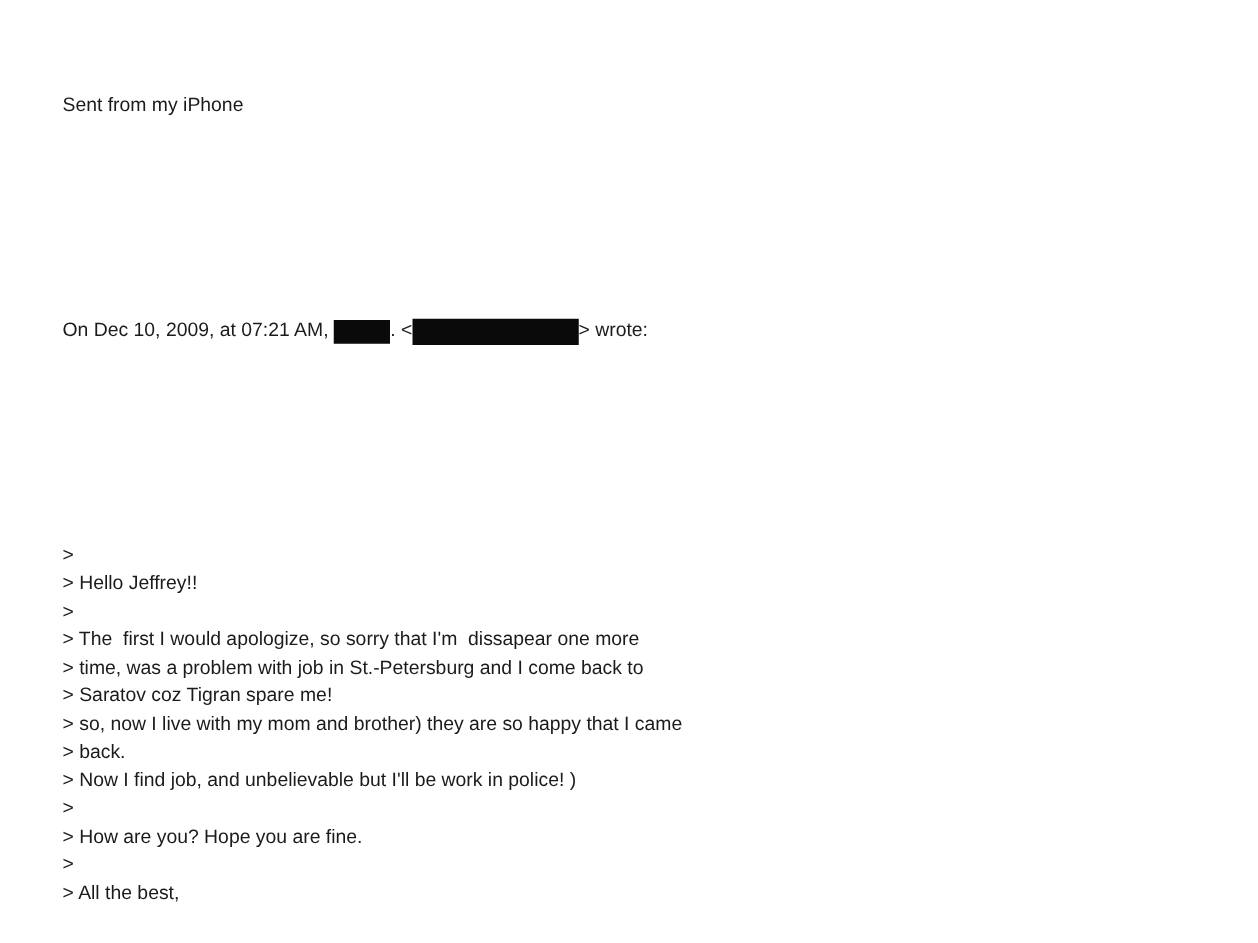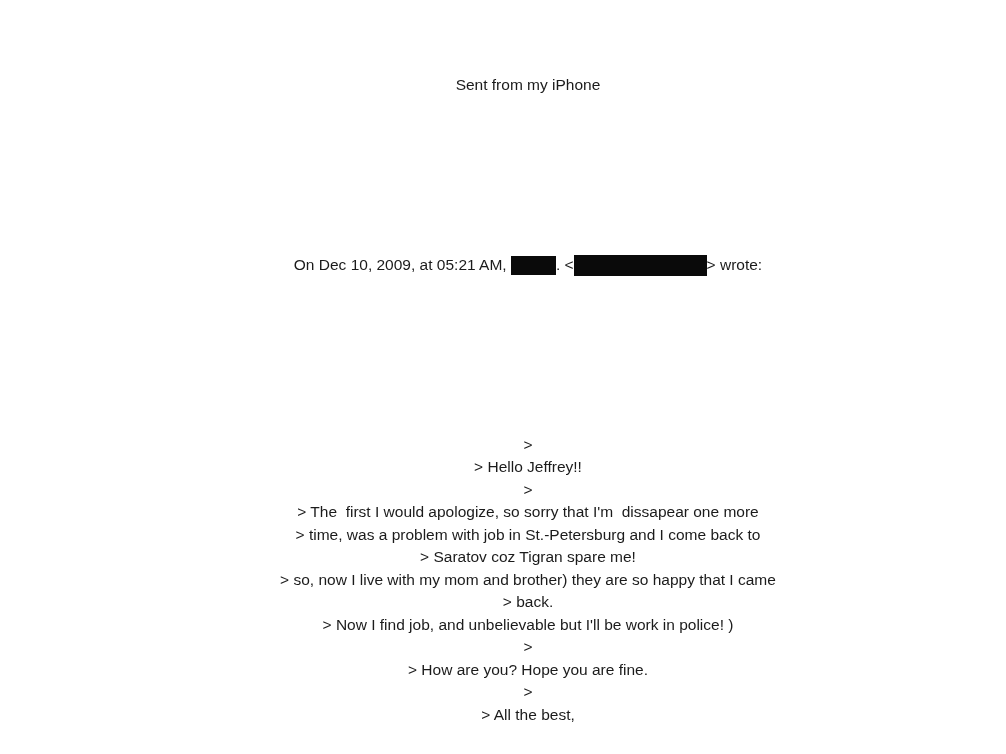--- a/index.html
+++ b/index.html
@@ -19,40 +19,39 @@
     left: 50px;
     right: 0;
     font-family: "Liberation Sans", "DejaVu Sans", sans-serif;
     font-size: 15.5px;
     line-height: 22.5px;
     color: #1b1b1b;
     white-space: pre-wrap;
   }
   .line {
     min-height: 22.5px;
-    text-align: center;
   }
   .redact {
     display: inline-block;
     background: #0a0a0a;
     vertical-align: text-bottom;
   }
   .name-redact   { width: 45px;  height: 19px; margin-bottom: -2px; }
   .email-redact  { width: 133px; height: 21px; margin-bottom: -3px; }
 </style>
 </head>
 <body>
 
 <div class="page">
 
   <div class="line">Sent from my iPhone</div>
 
   <div class="line"></div>
 
-  <div class="line"><span>On Dec 10, 2009, at 05:21 AM, </span><span class="redact name-redact"></span><span>. &lt;</span><span class="redact email-redact"></span><span>&gt; wrote:</span></div>
+  <div class="line"><span>On Dec 10, 2009, at 07:21 AM, </span><span class="redact name-redact"></span><span>. &lt;</span><span class="redact email-redact"></span><span>&gt; wrote:</span></div>
 
   <div class="line"></div>
 
   <div id="quoted-container"><div class="line">&gt;</div><div class="line">&gt; Hello Jeffrey!!</div><div class="line">&gt;</div><div class="line">&gt; The  first I would apologize, so sorry that I'm  dissapear one more</div><div class="line">&gt; time, was a problem with job in St.-Petersburg and I come back to</div><div class="line">&gt; Saratov coz Tigran spare me!</div><div class="line">&gt; so, now I live with my mom and brother) they are so happy that I came</div><div class="line">&gt; back.</div><div class="line">&gt; Now I find job, and unbelievable but I'll be work in police! )</div><div class="line">&gt;</div><div class="line">&gt; How are you? Hope you are fine.</div><div class="line">&gt;</div><div class="line">&gt; All the best,</div></div>
 
   
 
   
 
 </div>

